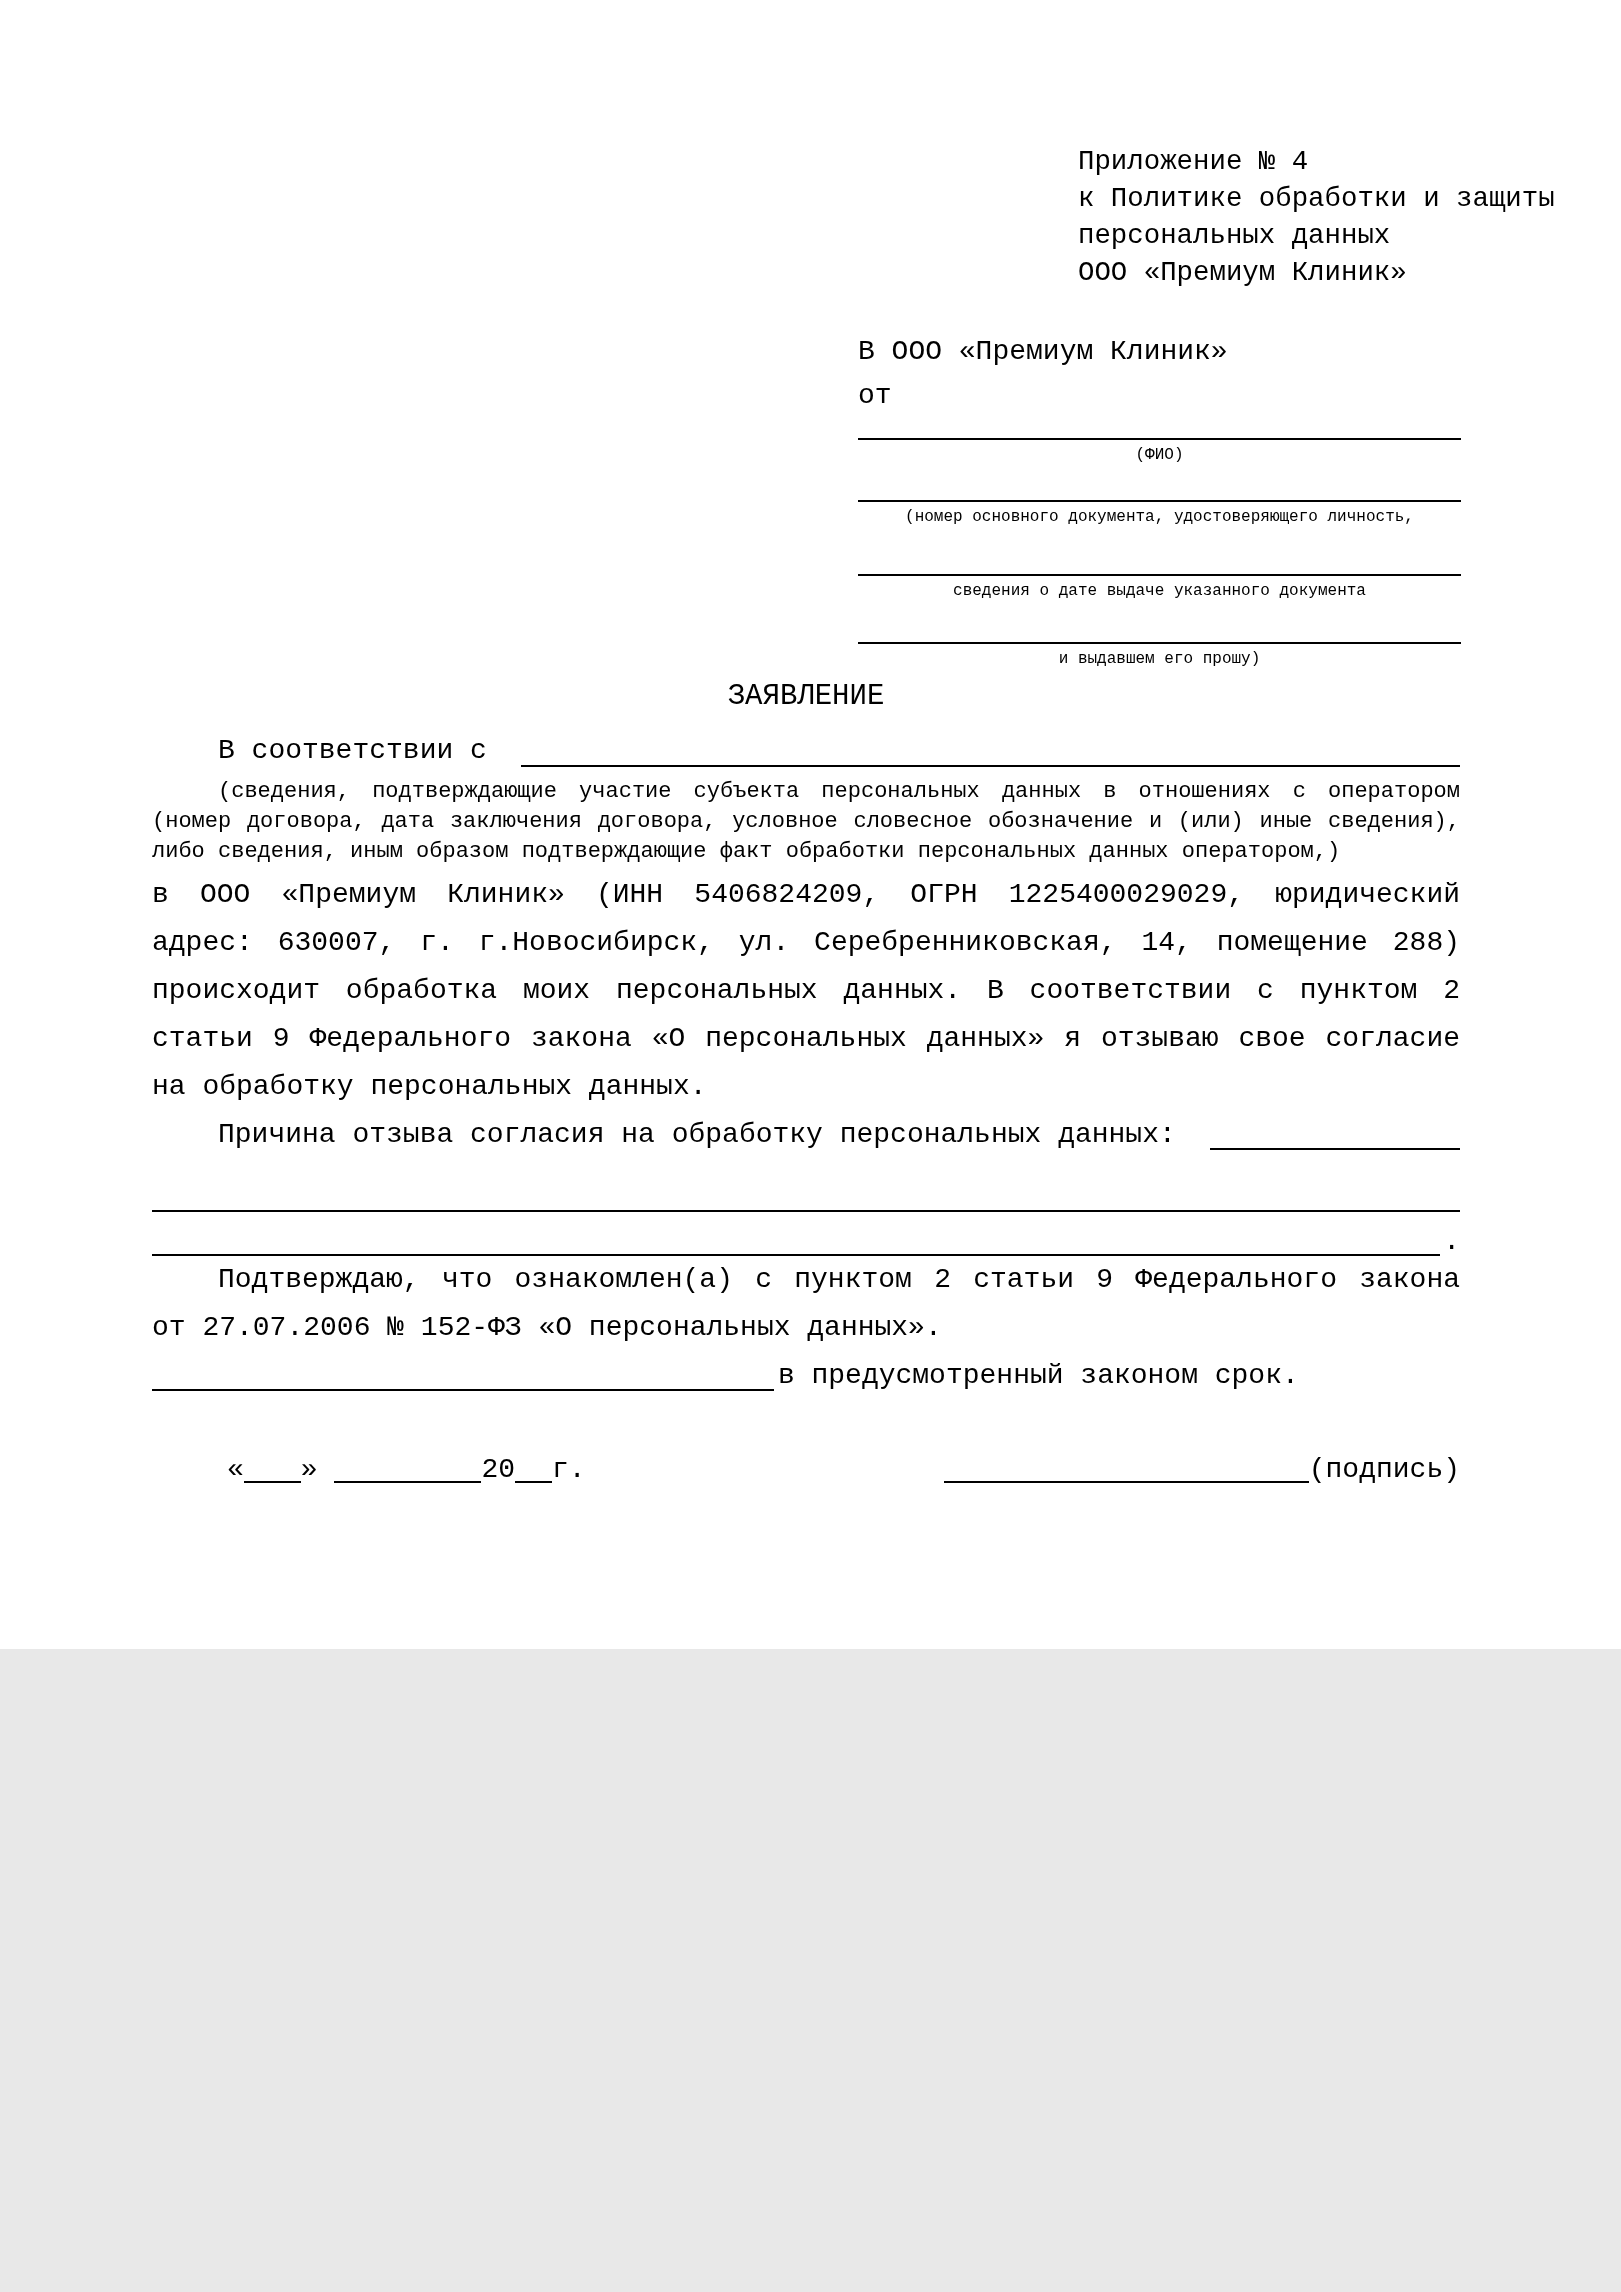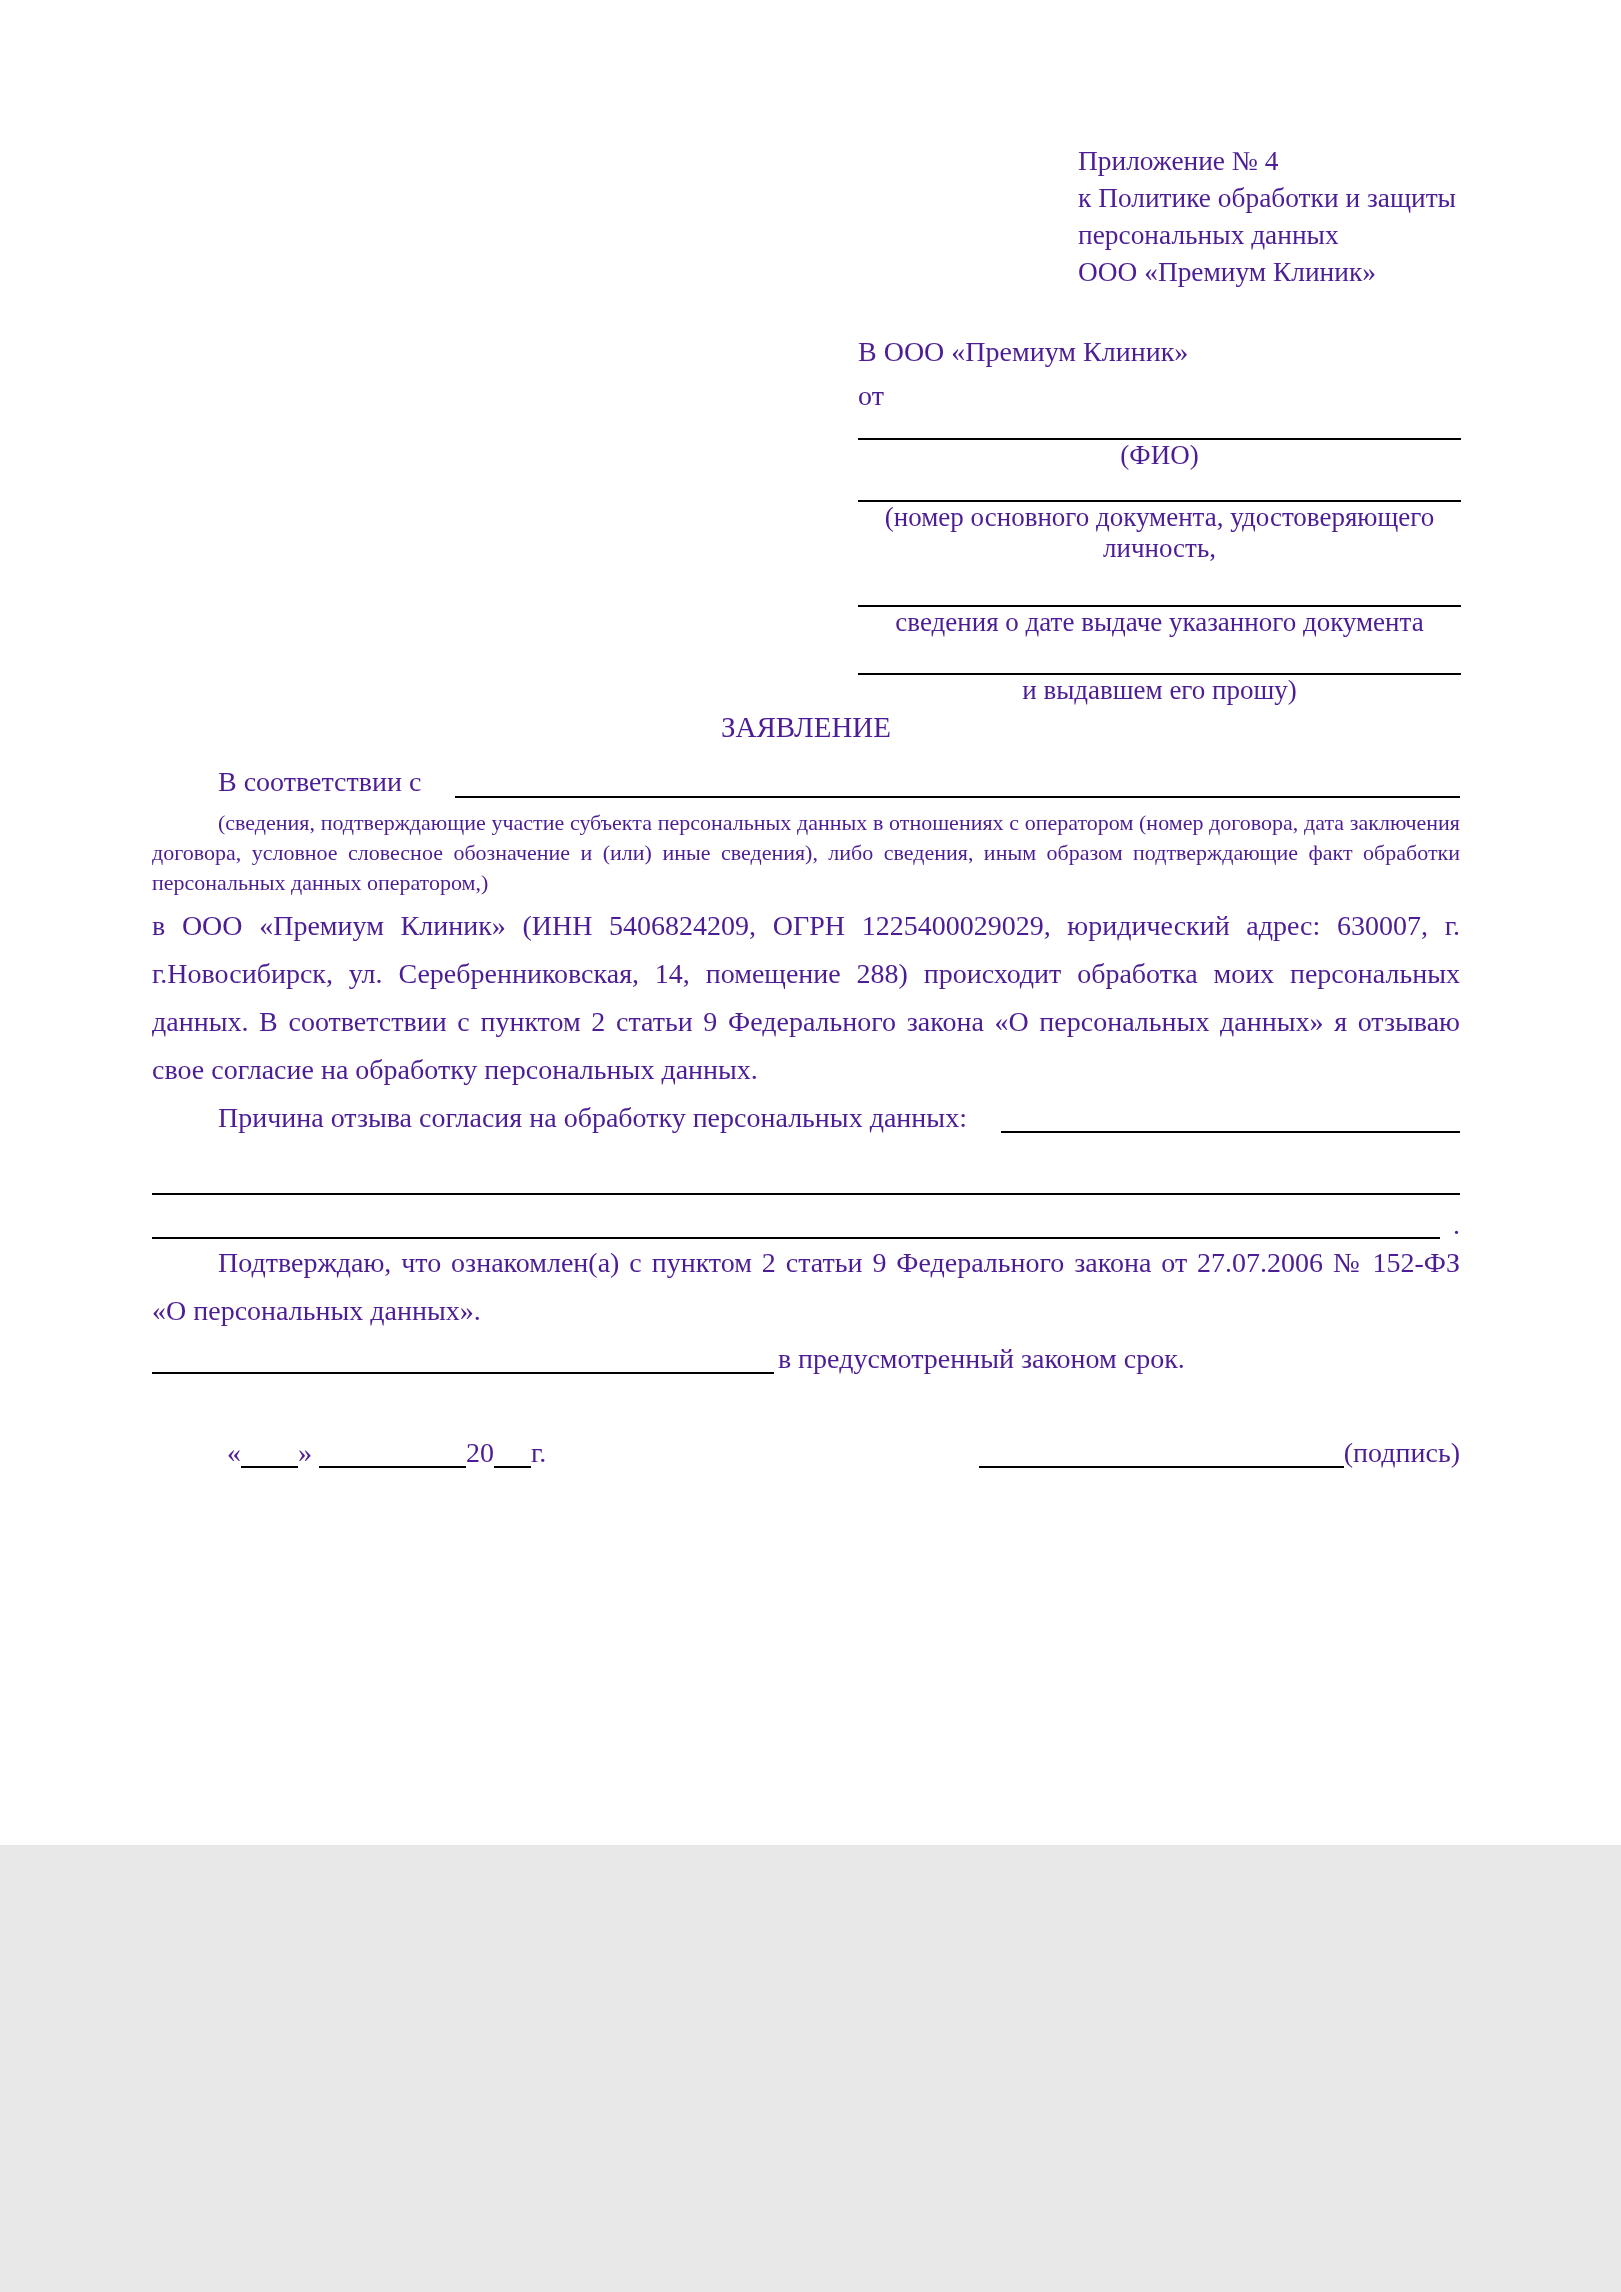--- a/index.html
+++ b/index.html
@@ -3,25 +3,25 @@
 <meta charset="utf-8">
 <style>
   html, body {
     margin: 0;
     padding: 0;
     background: #e8e8e8;
   }
   .page {
     position: relative;
     width: 1621px;
-    height: 1845px;
+    height: 1649px;
     margin: 0 auto;
     background: #ffffff;
-    font-family: Liberation Serif, serif;
-    color: #4c1d95;
+    font-family: Liberation Mono, monospace;
+    color: #000000;
     box-sizing: border-box;
     overflow: hidden;
   }
   .content {
     padding: 0 161px 0 152px;
   }
 
   
   .doc-header {
     padding-top: 143px;
@@ -51,21 +51,21 @@
   .addressee .from-line { line-height: 44px; }
   .addr-line {
     border-bottom: 2.9px solid #000;
     height: 19.6px;
   }
   .addr-line.l2 { height: 29px; }
   .addr-line.l3 { height: 41px; }
   .addr-line.l4 { height: 35px; }
   .addr-caption {
     text-align: center;
-    font-size: 27px;
+    font-size: 16px;
     line-height: 31px;
   }
 
   
   .statement-heading {
     text-align: center;
     font-size: 29px;
     line-height: 43px;
   }
   .para {

